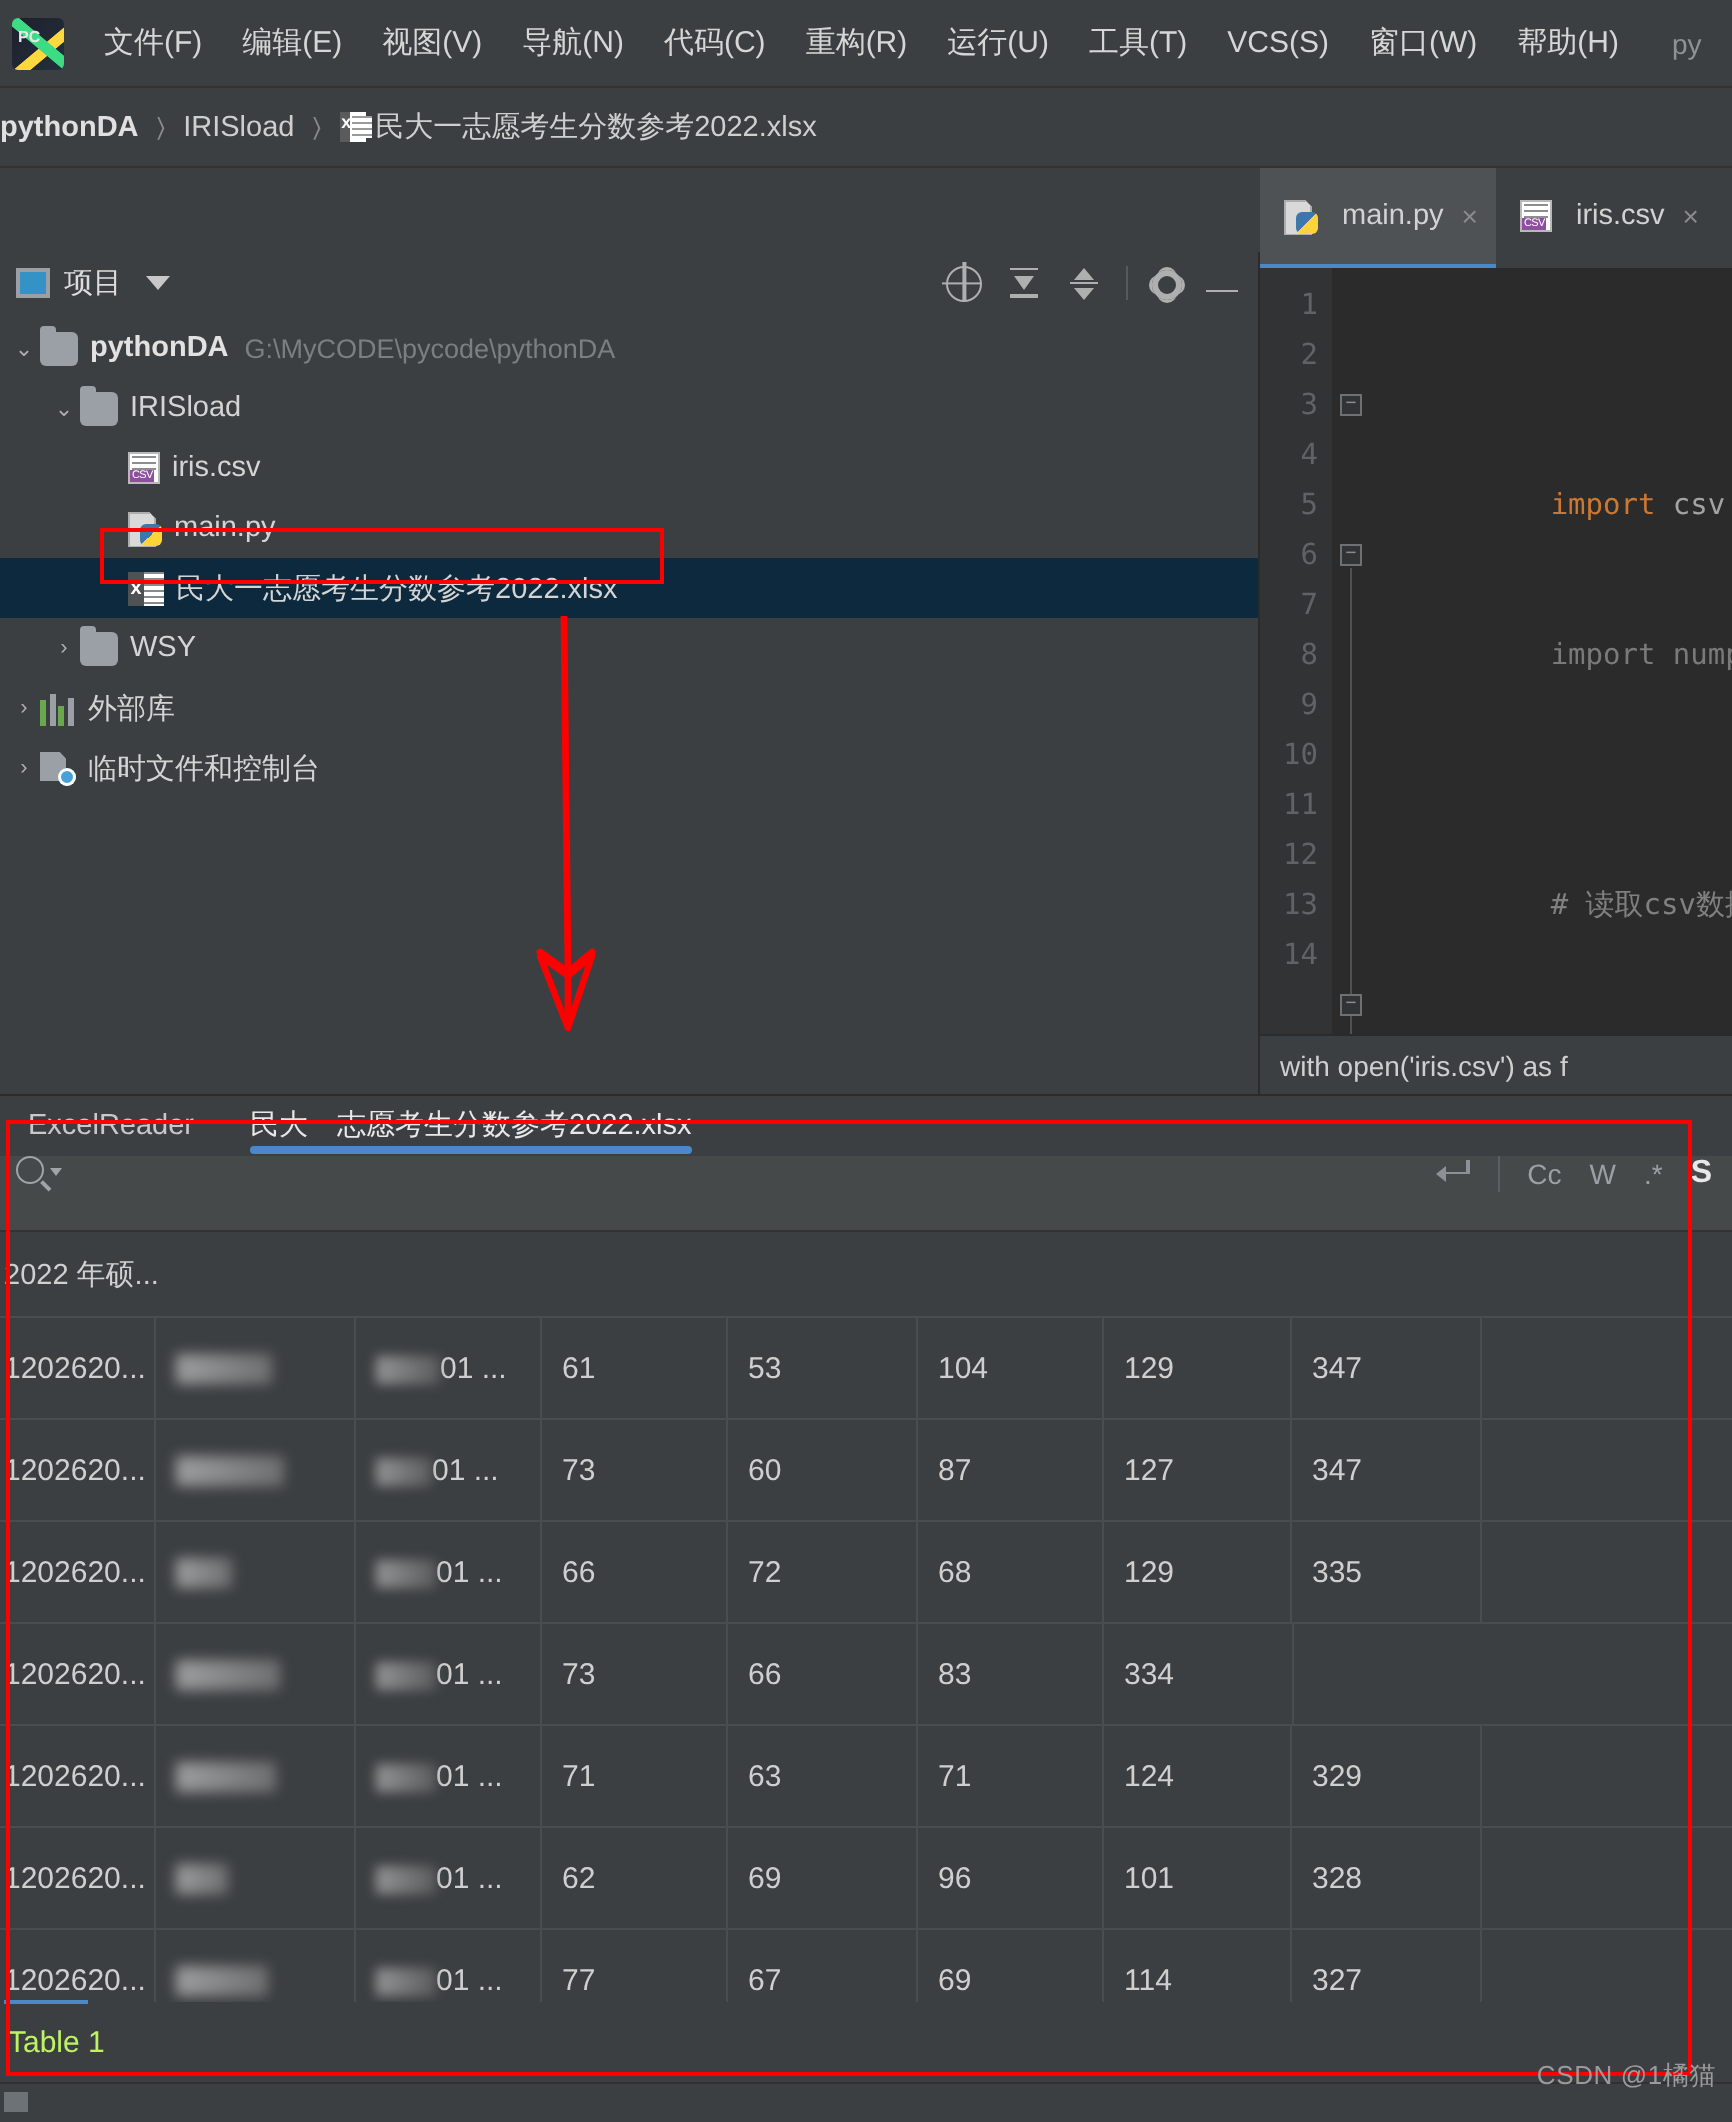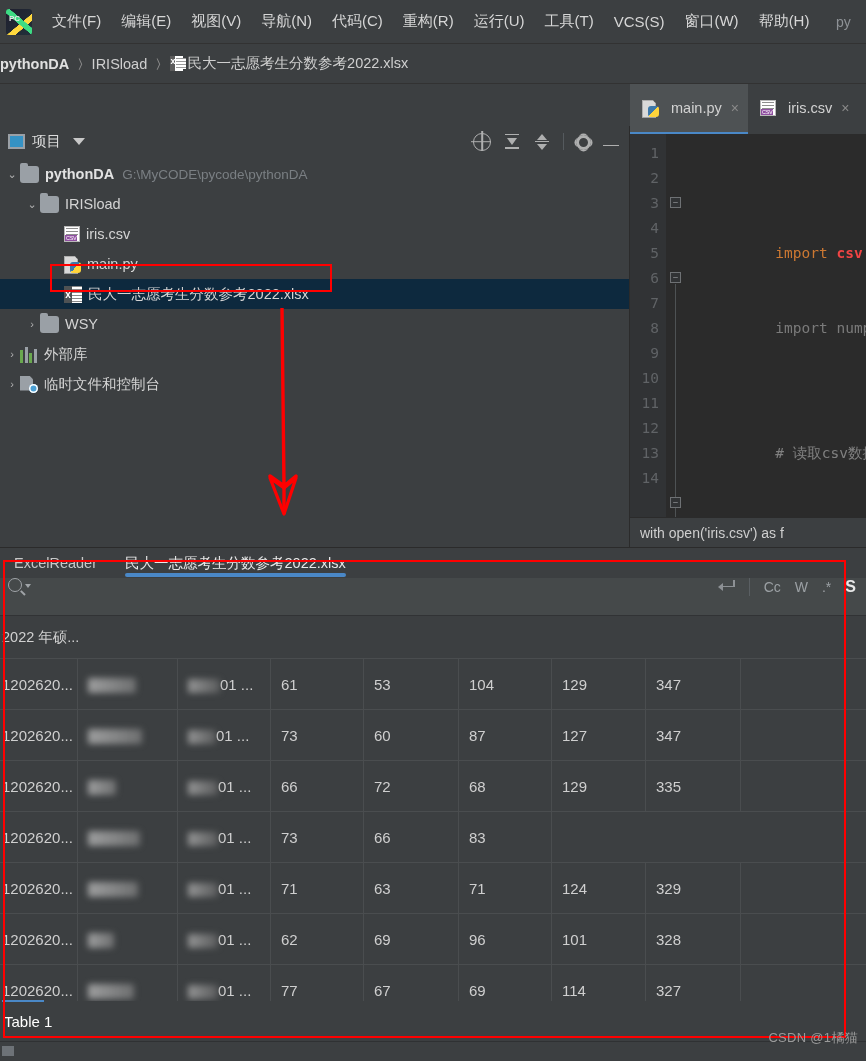--- a/index.html
+++ b/index.html
@@ -285,21 +285,21 @@
   .fold {
     position:absolute; left:0px; top:6px;
     width:11px; height:11px; border:1px solid #6e7174; color:#8a8d90;
     font-size:9px; line-height:9px; text-align:center; background:#313335;
   }
   .fold.bar::after{
     content:""; position:absolute; left:4px; top:11px; width:1px; height:300px; background:#4e5254;
   }
   .k-kw { color: #cc7832; }
   .k-cmt { color: #808080; }
-  .k-var { color: #ef4444; font-weight: bold; }
+  .k-var { color: #a3a3a3; }
   .k-dim { color: #7a7a7a; }
 
   .ebreadcrumb {
     height: 30px;
     background: #3c3f41;
     display: flex; align-items: center;
     padding-left: 10px;
     font-size: 14px; color: #cfcfcf;
     white-space: nowrap;
     border-top: 1px solid #2b2b2b;
@@ -408,21 +408,21 @@
     filter: blur(3.0px);
     background: linear-gradient(90deg, rgba(170,170,170,.8), rgba(120,120,120,.5));
     border-radius: 2px; height: 14px;
   }
 
   .table-footer {
     height: 40px;
     background: #3c3f41;
     display: flex; align-items: center;
     padding-left: 4px;
-    font-size: 15px; color: #ffffff;
+    font-size: 15px; color: #bef264;
     position: relative;
   }
   .table-footer::before {
     content:""; position:absolute; left:2px; top:-1px; width:42px; height:2px; background:#4a88c7;
   }
   .bottom-strip {
     height: 20px; background: #3c3f41; border-top: 1px solid #2f3133;
     position: relative;
   }
   .bottom-strip::after{
@@ -692,20 +692,21 @@
       <div class="gcell c8"></div>
     </div>
 
     <div class="grow">
       <div class="gcell c0">1202620...</div>
       <div class="gcell c1"><span class="blur" style="width:52px"></span></div>
       <div class="gcell c2"><span class="blur2" style="width:30px"></span><span>01 ...</span></div>
       <div class="gcell c3">73</div>
       <div class="gcell c4">66</div>
       <div class="gcell c5">83</div>
+      <div class="gcell c7">334</div>
       <div class="gcell c8"></div>
     </div>
 
     <div class="grow">
       <div class="gcell c0">1202620...</div>
       <div class="gcell c1"><span class="blur" style="width:50px"></span></div>
       <div class="gcell c2"><span class="blur2" style="width:30px"></span><span>01 ...</span></div>
       <div class="gcell c3">71</div>
       <div class="gcell c4">63</div>
       <div class="gcell c5">71</div>

